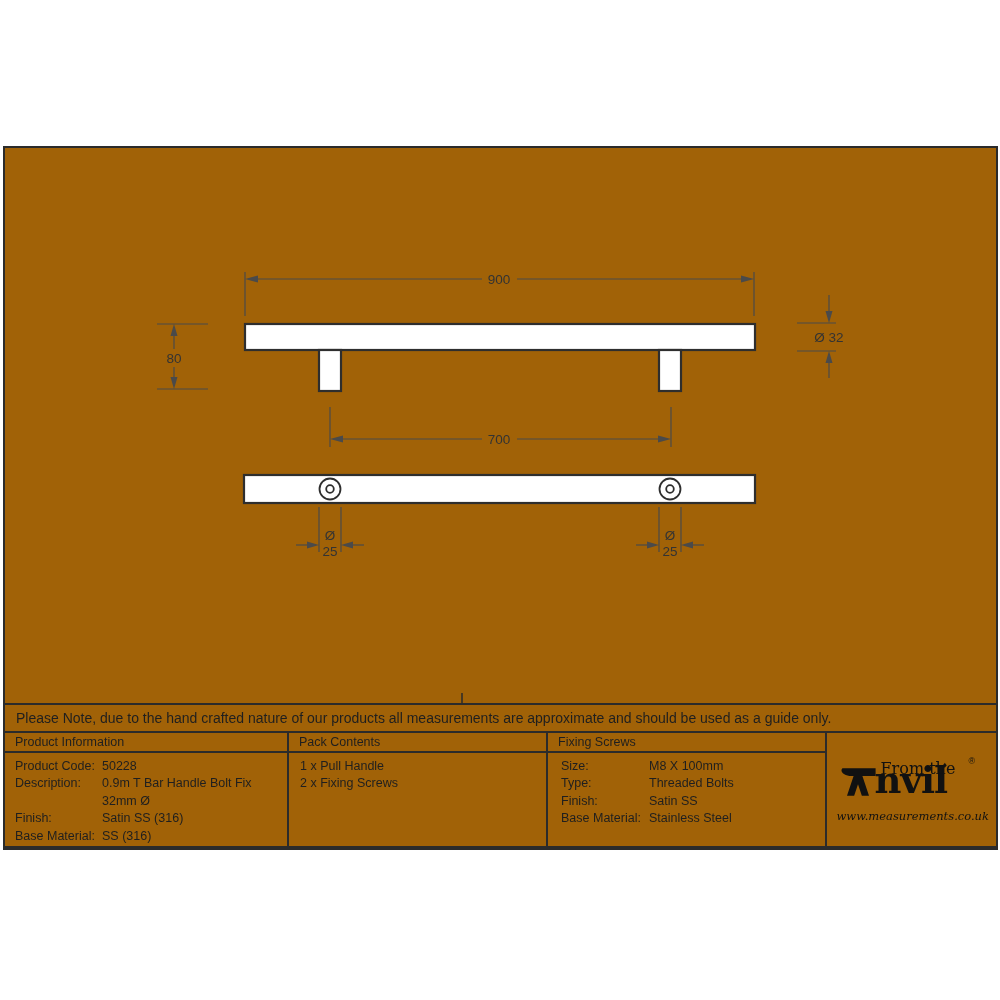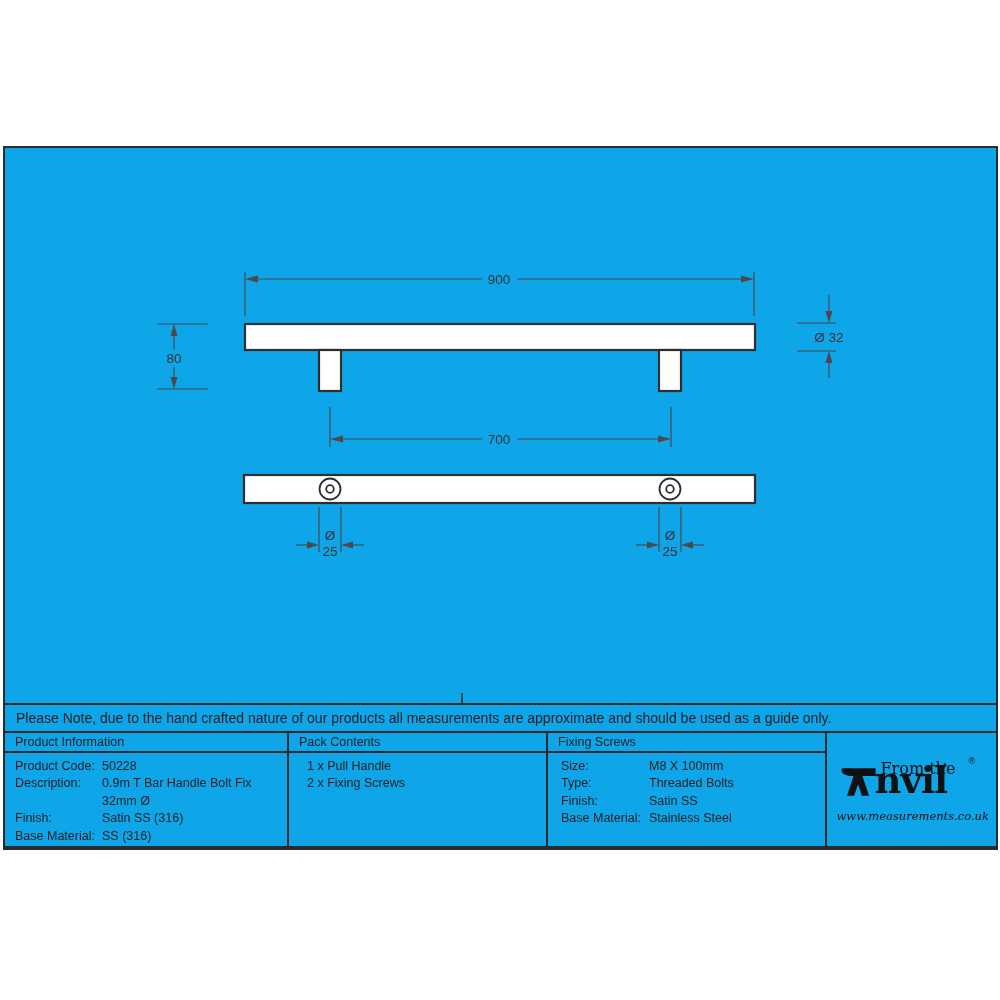--- a/index.html
+++ b/index.html
@@ -1,19 +1,19 @@
 <!DOCTYPE html>
 <html><head>
 <meta charset="utf-8">
 <style>
   html,body{margin:0;padding:0;background:#ffffff;}
   .page{position:relative;width:1000px;height:1000px;background:#fff;overflow:hidden;
         font-family:"Liberation Sans",sans-serif;color:#1f1f1f;}
   .frame{position:absolute;left:3px;top:146px;width:995px;height:704px;
-         border:2px solid #2b2b2b;border-bottom-width:4px;box-sizing:border-box;background:#0ea5e9;}
+         border:2px solid #2b2b2b;border-bottom-width:4px;box-sizing:border-box;background:#a16207;}
   .drawing{position:absolute;left:0;top:0;width:991px;height:557px;display:block;}
   .drawing .shape{fill:#ffffff;stroke:#2e2e2e;stroke-width:2.2;}
   .drawing .hole{fill:#ffffff;stroke:#2e2e2e;stroke-width:1.8;}
   .drawing .dimline{stroke:#4a4a4a;stroke-width:1.2;fill:none;}
   .drawing .arrow{fill:#4a4a4a;stroke:none;}
   .drawing .dimtext{font-family:"Liberation Sans",sans-serif;font-size:13.5px;fill:#333333;}
   .drawing .tick{stroke:#2b2b2b;stroke-width:1.5;}
 
   .note-row{position:absolute;left:0;right:0;top:555px;height:30px;box-sizing:border-box;
             border-top:2px solid #2b2b2b;border-bottom:2px solid #2b2b2b;
@@ -26,21 +26,21 @@
   .col3{width:279px;}
   .col4{flex:1;position:relative;border-radius:27px;}
   .col-header{height:20px;box-sizing:border-box;border-bottom:2px solid #2b2b2b;
               line-height:18px;padding-left:10px;}
   .col-body{padding-top:5px;}
   .kv{display:flex;line-height:17.4px;}
   .col1 .kv{padding-left:10px;}
   .col1 .k{width:87px;flex:none;}
   .col3 .kv{padding-left:13px;}
   .col3 .k{width:88px;flex:none;}
-  .item{line-height:17.4px;padding-left:18px;}
+  .item{line-height:17.4px;padding-left:11px;}
 
   .logo{position:absolute;left:50%;top:26px;transform:translateX(-50%);width:150px;height:72px;}
   .logo-row{position:relative;height:50px;white-space:nowrap;}
   .anvil-svg{position:absolute;left:2px;top:7px;width:38px;height:33px;}
   .logo-name{position:absolute;left:38px;top:2px;font-family:"DejaVu Serif","Liberation Serif",serif;
              font-weight:700;font-size:37px;line-height:38px;letter-spacing:-1px;color:#111;}
   .logo-prefix{position:absolute;left:44px;top:0px;font-family:"DejaVu Serif","Liberation Serif",serif;
                font-size:16px;color:#111;}
   .logo-bullet{position:absolute;left:106px;top:1px;font-size:9px;color:#111;}
   .logo-reg{position:absolute;left:132px;top:-3px;font-size:9px;color:#111;}

